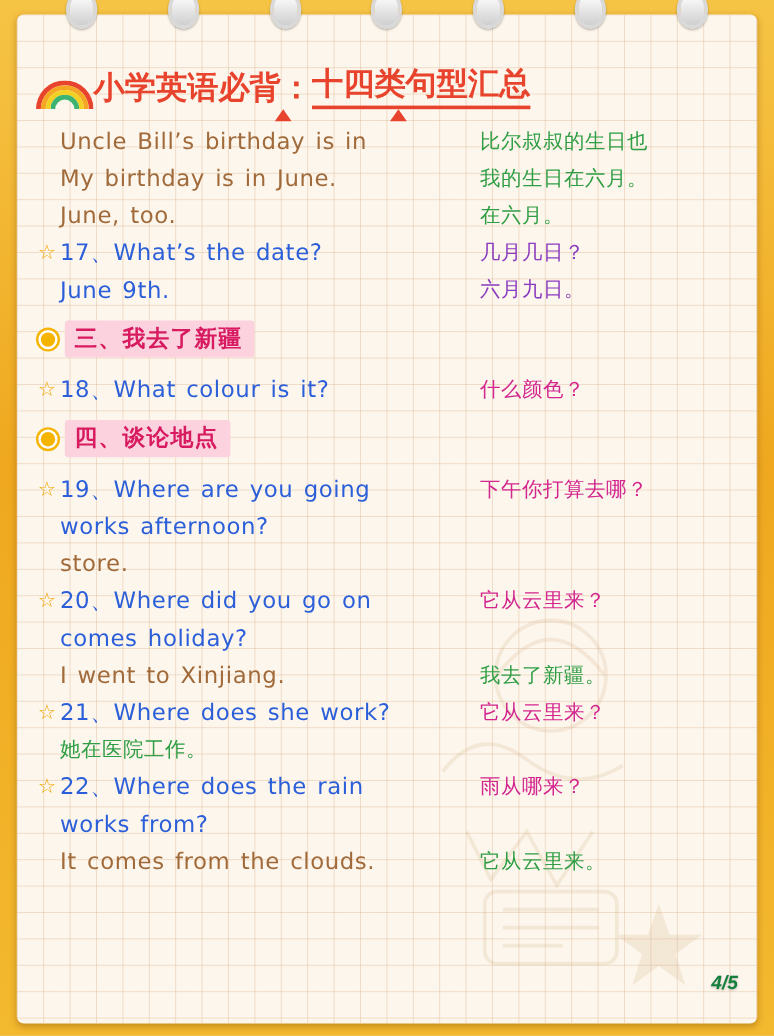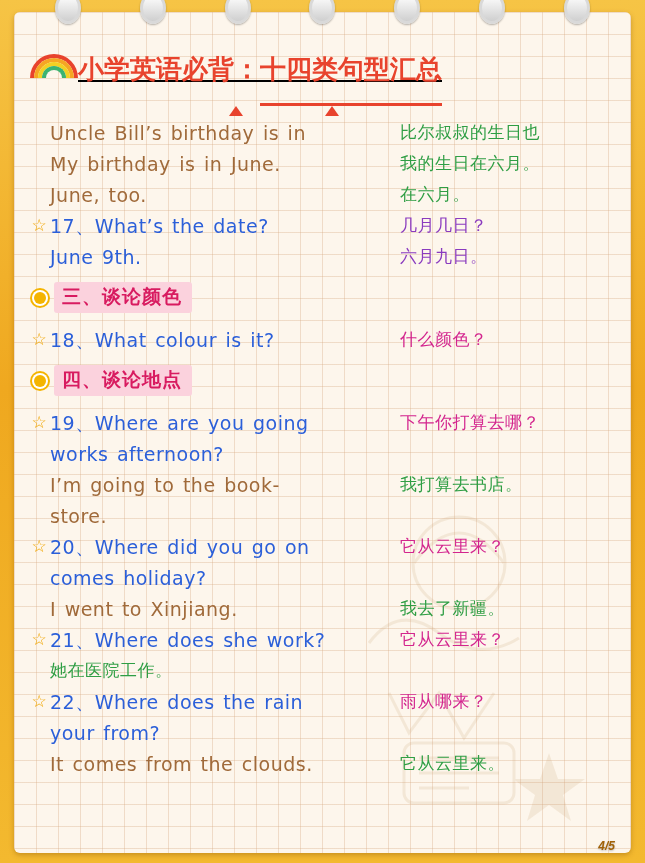--- a/index.html
+++ b/index.html
@@ -85,24 +85,23 @@
   .content {
     position: absolute;
     left: 0; right: 0; top: 0; bottom: 0;
     padding: 30px 14px 8px 14px;
     box-sizing: border-box;
     z-index: 3;
   }
   
   .title-row {
     display: flex;
-    align-items: flex-start;
+    align-items: flex-end;
     margin: 10px 0 4px 6px;
     position: relative;
-    text-decoration: underline;
   }
   .rainbow {
     width: 40px;
     height: 26px;
     position: relative;
     margin-right: 4px;
     flex: none;
   }
   .rainbow span {
     position: absolute;
@@ -116,21 +115,21 @@
   .title-text {
     font-size: 26px;
     font-weight: bold;
     color: #e8432d;
     letter-spacing: 0px;
     white-space: nowrap;
   }
   .title-under {
     color: #e8432d;
     border-bottom: 3px solid #e8432d;
-    padding-bottom: 16px;
+    padding-bottom: 1px;
   }
   .tri-marks {
     position: absolute;
     left: 195px;
     bottom: -10px;
     width: 110px;
     display: flex;
     justify-content: space-between;
   }
   .tri {
@@ -202,23 +201,23 @@
     color: #d81b60;
     font-weight: bold;
     font-size: 19px;
     padding: 2px 10px 3px 8px;
     border-radius: 3px;
     letter-spacing: 1px;
   }
   .pagenum {
     position: absolute;
     right: 16px;
-    bottom: 0;
-    color: #a16207;
-    font-size: 12px;
+    bottom: 24px;
+    color: #15803d;
+    font-size: 16px;
     font-weight: bold;
     font-style: italic;
     text-shadow: 0 1px 2px rgba(0,0,0,.25);
     z-index: 6;
   }
 </style>
 </head>
 <body>
 
 <div class="page">
@@ -278,21 +277,21 @@
         </div>
         <div class="row">
           <div class="star empty">☆</div>
           <div class="en c-blue">June 9th.</div>
           <div class="cn c-purple">六月九日。</div>
         </div>
       </div>
 
       <div class="section">
         <div class="sun"></div>
-        <div class="sec-label">三、谈论颜色</div>
+        <div class="sec-label">三、我去了新疆</div>
       </div>
       <div class="rows">
         <div class="row">
           <div class="star">☆</div>
           <div class="en c-blue">18、What colour is it?</div>
           <div class="cn c-magenta">什么颜色？</div>
         </div>
       </div>
 
       <div class="section">
@@ -305,25 +304,20 @@
           <div class="en c-blue">19、Where are you going</div>
           <div class="cn c-magenta">下午你打算去哪？</div>
         </div>
         <div class="row">
           <div class="star empty">☆</div>
           <div class="en c-blue">works afternoon?</div>
           <div class="cn c-magenta"></div>
         </div>
         <div class="row">
           <div class="star empty">☆</div>
-          <div class="en c-brown">I’m going to the book-</div>
-          <div class="cn c-green">我打算去书店。</div>
-        </div>
-        <div class="row">
-          <div class="star empty">☆</div>
           <div class="en c-brown">store.</div>
           <div class="cn c-green"></div>
         </div>
         <div class="row">
           <div class="star">☆</div>
           <div class="en c-blue">20、Where did you go on</div>
           <div class="cn c-magenta">它从云里来？</div>
         </div>
         <div class="row">
           <div class="star empty">☆</div>
@@ -344,21 +338,21 @@
           <div class="star empty">☆</div>
           <div class="cn c-green">她在医院工作。</div>
         </div>
         <div class="row">
           <div class="star">☆</div>
           <div class="en c-blue">22、Where does the rain</div>
           <div class="cn c-magenta">雨从哪来？</div>
         </div>
         <div class="row">
           <div class="star empty">☆</div>
-          <div class="en c-blue">your from?</div>
+          <div class="en c-blue">works from?</div>
           <div class="cn c-magenta"></div>
         </div>
         <div class="row">
           <div class="star empty">☆</div>
           <div class="en c-brown">It comes from the clouds.</div>
           <div class="cn c-green">它从云里来。</div>
         </div>
       </div>
 
     </div>

